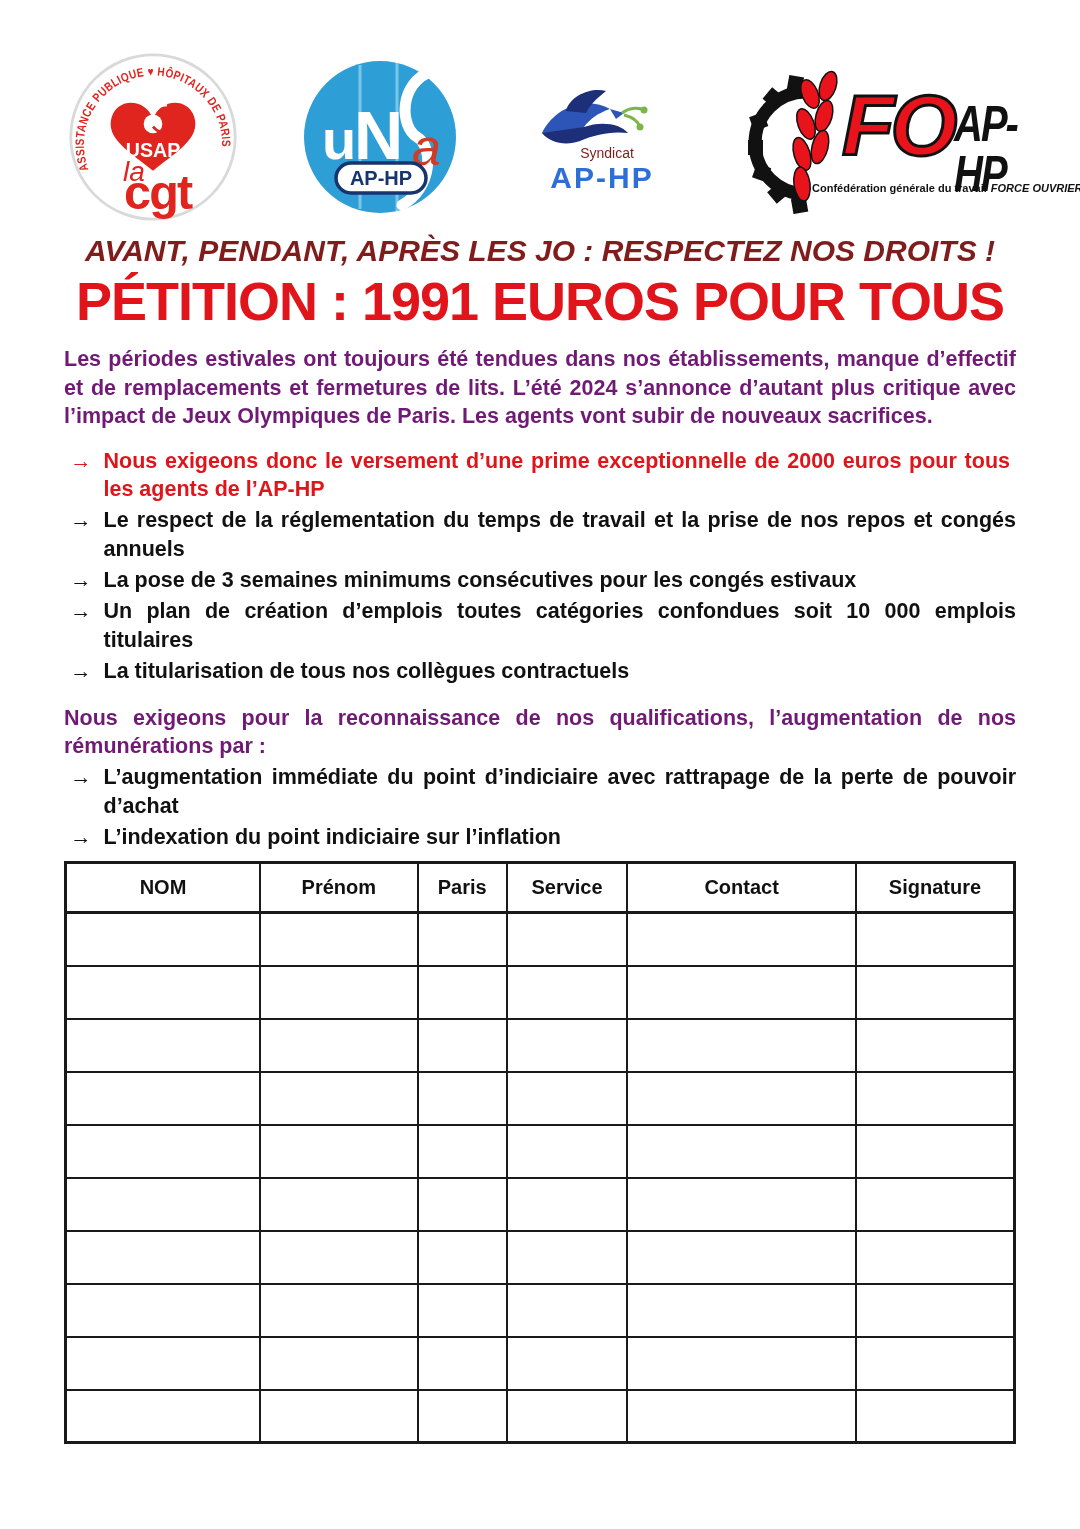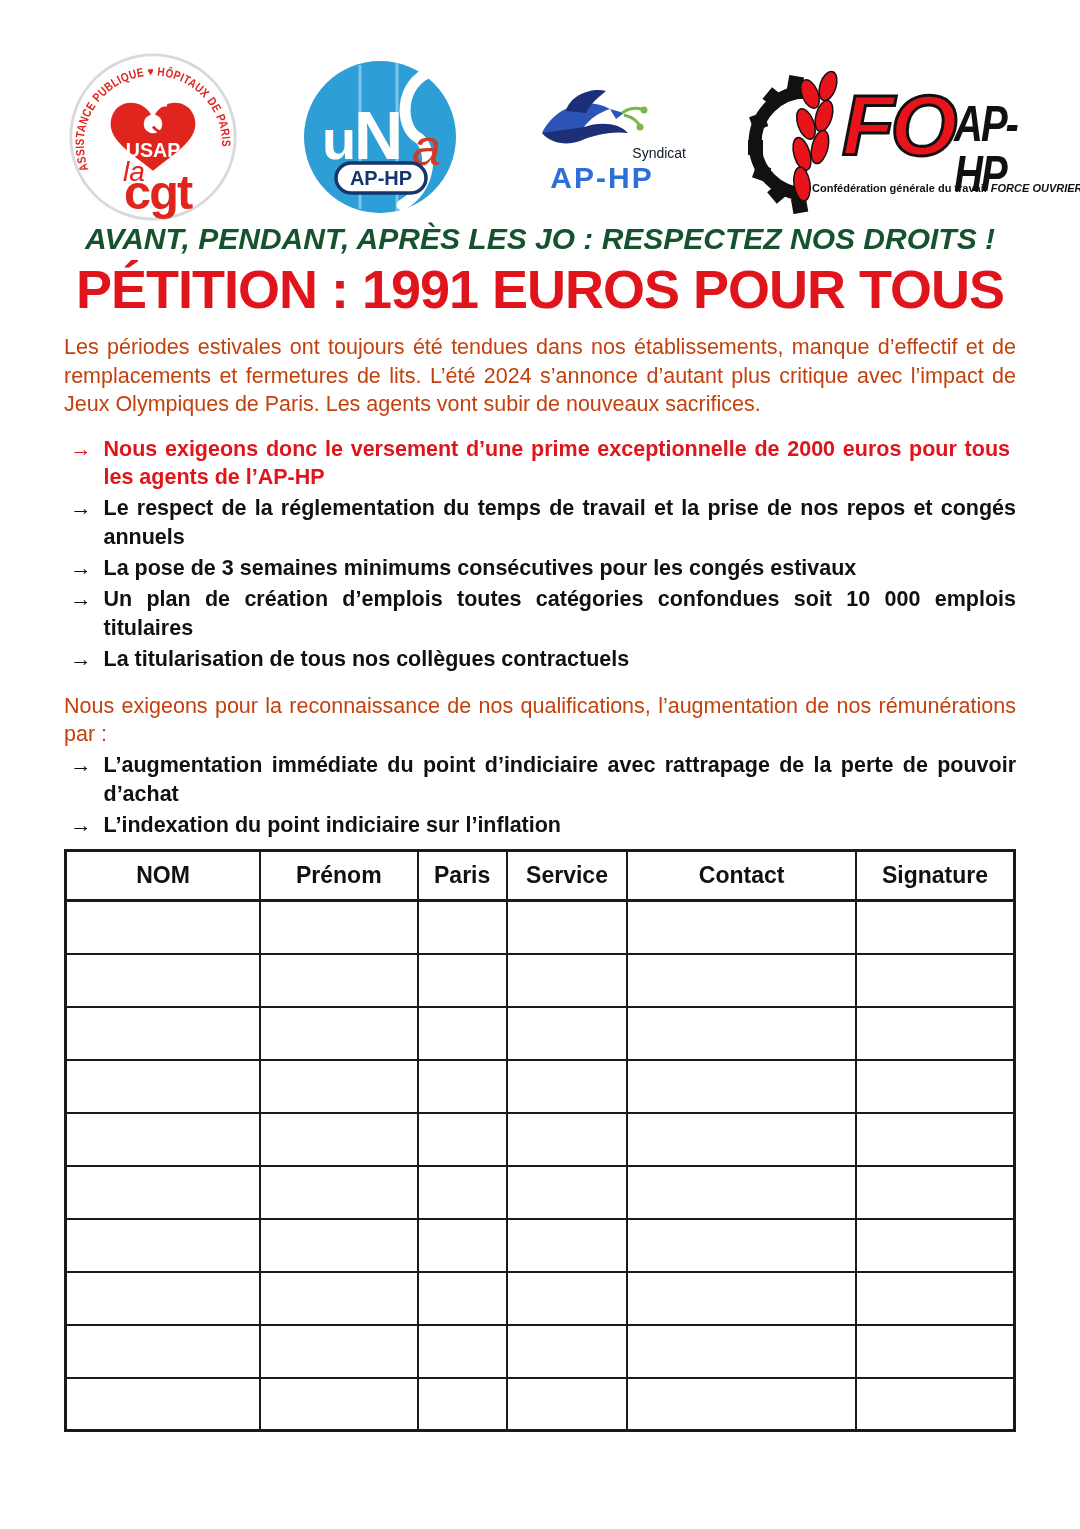--- a/index.html
+++ b/index.html
@@ -13,67 +13,67 @@
   
   .logos {
     margin-top:56px; height:166px;
     display:flex; align-items:center; justify-content:space-between;
   }
   .logo-block { position:relative; flex:0 0 auto; }
   svg text { font-family:"Liberation Sans", sans-serif; }
 
   
   .cftc-box { width:168px; text-align:center; }
-  .cftc-syndicat { font-size:14px; color:#0f172a; text-align:right; padding-left:10px; margin-top:-6px; }
+  .cftc-syndicat { font-size:14px; color:#7f1d1d; text-align:center; padding-left:10px; margin-top:-6px; }
   .cftc-name { font-size:52px; font-weight:bold; color:#2b4fae; line-height:0.9;
                text-shadow:2px 2px 0 #1e2f7a; letter-spacing:1px; }
   .cftc-sub { font-size:30px; font-weight:bold; color:#2d6fd6; letter-spacing:2px; line-height:1.1; }
 
   
   .fo-box { width:272px; position:relative; height:150px; }
   .fo-name { position:absolute; left:98px; top:18px; font-size:86px; font-weight:bold; font-style:italic;
              color:#e8131b; -webkit-text-stroke:3px #111; letter-spacing:-4px; line-height:1; }
   .fo-sub { position:absolute; left:210px; top:44px; font-size:40px; font-weight:bold; font-style:italic;
             color:#111; letter-spacing:-2px; line-height:1; transform:scaleY(1.25); }
   .fo-tagline { position:absolute; left:68px; top:118px; width:210px; font-size:11px; font-weight:bold;
                 color:#111; white-space:nowrap; }
   .fo-tagline .fo2 { font-style:italic; margin-left:4px; }
 
   
   .banner {
-    text-align:center;
-    font-size:30px; font-weight:bold; font-style:italic; color:#14532d; letter-spacing:0px;
+    margin-top:12px; text-align:center;
+    font-size:30px; font-weight:bold; font-style:italic; color:#7f1d1d; letter-spacing:0px;
   }
   .title {
     margin-top:4px; text-align:center;
     font-size:54px; font-weight:bold; color:#e0151b; letter-spacing:-1px; line-height:1.1;
   }
 
   
   .para {
-    margin-top:14px; font-size:21.5px; font-weight:normal; line-height:1.32;
-    text-align:justify; color:#c2410c;
+    margin-top:14px; font-size:21.5px; font-weight:bold; line-height:1.32;
+    text-align:justify; color:#701a75;
   }
   .arrow-item {
     display:flex; gap:12px; padding-left:6px; margin-top:3px;
     font-size:21.5px; font-weight:bold; line-height:1.32; text-align:justify;
   }
   .arrow-item .arrow { flex:0 0 auto; font-weight:normal; }
   .arrow-item .txt { flex:1 1 auto; }
   .demand-red { color:#e0151b; margin-top:16px; padding-right:6px; }
   .mt-lists { margin-top:2px; }
   .p3 { margin-top:18px; }
 
   
   table.sig {
     width:952px; margin-top:10px; border-collapse:collapse; table-layout:fixed;
   }
   table.sig th, table.sig td { border:2px solid #1a1a1a; }
   table.sig th {
-    height:50px; font-size:23px; font-weight:bold; text-align:center; vertical-align:middle;
+    height:50px; font-size:20px; font-weight:bold; text-align:center; vertical-align:middle;
     border-bottom-width:3px;
   }
   table.sig tr.outer-top th { border-top-width:3px; }
   table.sig td { height:53px; }
   table.sig { border:3px solid #1a1a1a; }
 </style>
 </head>
 <body>
 
 <div class="page">

